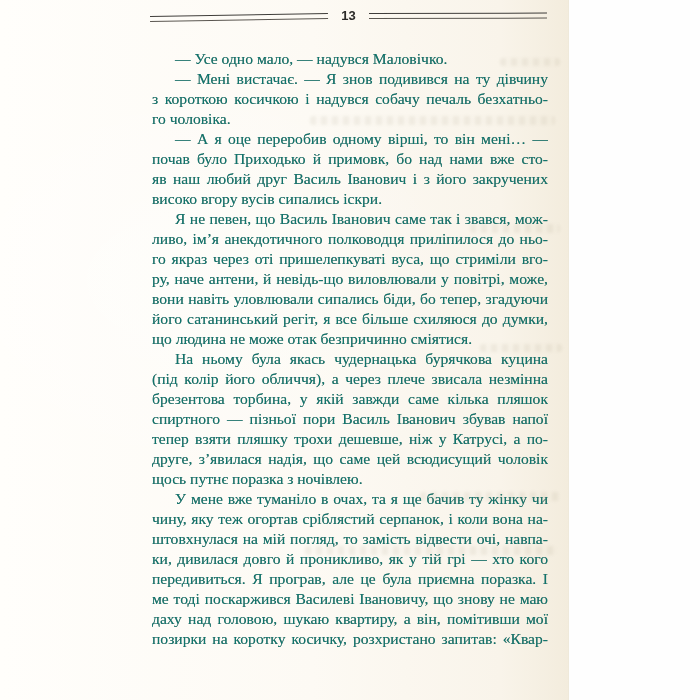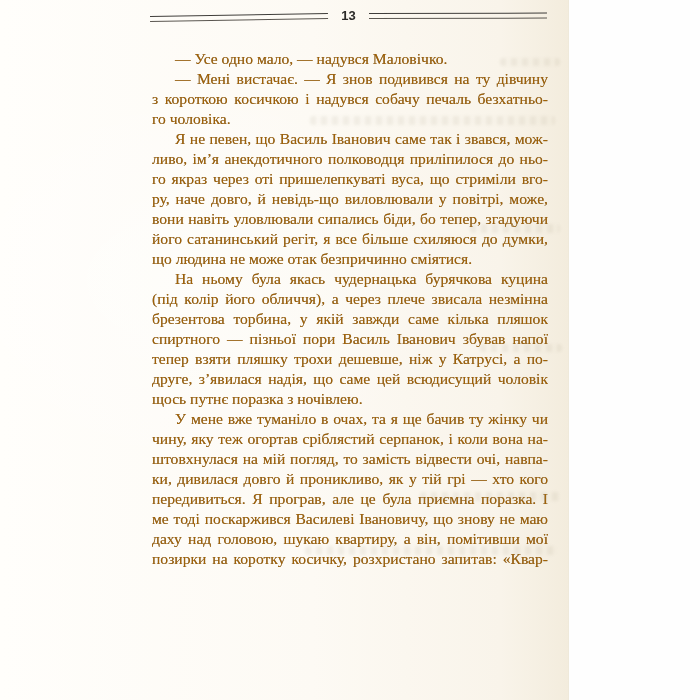--- a/index.html
+++ b/index.html
@@ -64,21 +64,21 @@
     padding-bottom: 1px;
   }
   
   .text-block {
     position: absolute;
     top: 49px;
     left: 152px;
     width: 396px;
     font-size: 15.6px;
     line-height: 20px;
-    color: #a16207;
+    color: #0f766e;
     text-shadow: 0 0 0.5px rgba(46, 42, 37, 0.55);
   }
   .para { margin: 0; }
   .line {
     height: 20px;
     white-space: normal;
     text-align: justify;
     text-align-last: justify;
     overflow: hidden;
   }
@@ -111,24 +111,30 @@
   <main class="text-block" id="text-block">
       <div class="para">
         <div class="line indent para-end">— Усе одно мало, — надувся Маловічко.</div>
       </div>
       <div class="para">
         <div class="line indent">— Мені вистачає. — Я знов подивився на ту дівчину</div>
         <div class="line">з короткою косичкою і надувся собачу печаль безхатньо-</div>
         <div class="line para-end">го чоловіка.</div>
       </div>
       <div class="para">
+        <div class="line indent">— А я оце переробив одному вірші, то він мені… —</div>
+        <div class="line">почав було Приходько й примовк, бо над нами вже сто-</div>
+        <div class="line">яв наш любий друг Василь Іванович і з його закручених</div>
+        <div class="line para-end">високо вгору вусів сипались іскри.</div>
+      </div>
+      <div class="para">
         <div class="line indent">Я не певен, що Василь Іванович саме так і звався, мож-</div>
         <div class="line">ливо, ім’я анекдотичного полководця приліпилося до ньо-</div>
         <div class="line">го якраз через оті пришелепкуваті вуса, що стриміли вго-</div>
-        <div class="line">ру, наче довго, й невідь-що виловлювали у повітрі, може,</div>
+        <div class="line">ру, наче антени, й невідь-що виловлювали у повітрі, може,</div>
         <div class="line">вони навіть уловлювали сипались біди, бо тепер, згадуючи</div>
         <div class="line">його сатанинський регіт, я все більше схиляюся до думки,</div>
         <div class="line para-end">що людина не може отак безпричинно сміятися.</div>
       </div>
       <div class="para">
         <div class="line indent">На ньому була якась чудернацька бурячкова куцина</div>
         <div class="line">(під колір його обличчя), а через плече звисала незмінна</div>
         <div class="line">брезентова торбина, у якій завжди саме кілька пляшок</div>
         <div class="line">спиртного — пізньої пори Василь Іванович збував напої</div>
         <div class="line">тепер взяти пляшку трохи дешевше, ніж у Катрусі, а по-</div>

